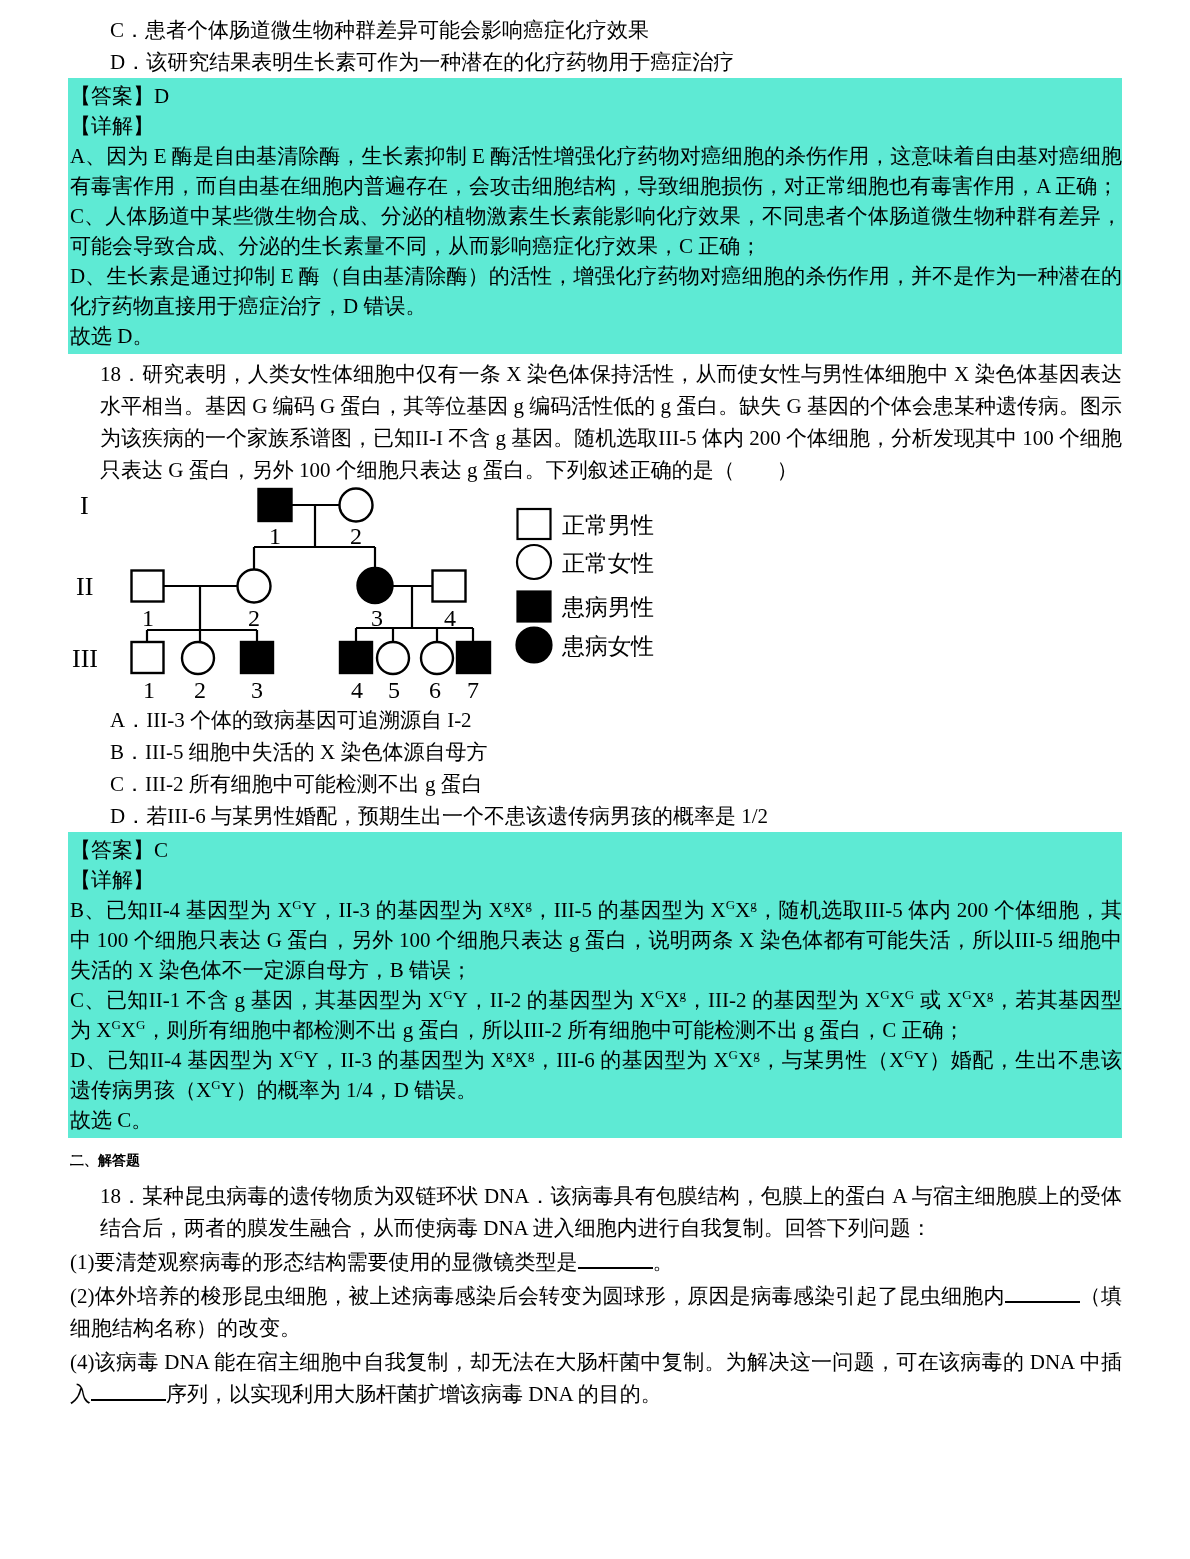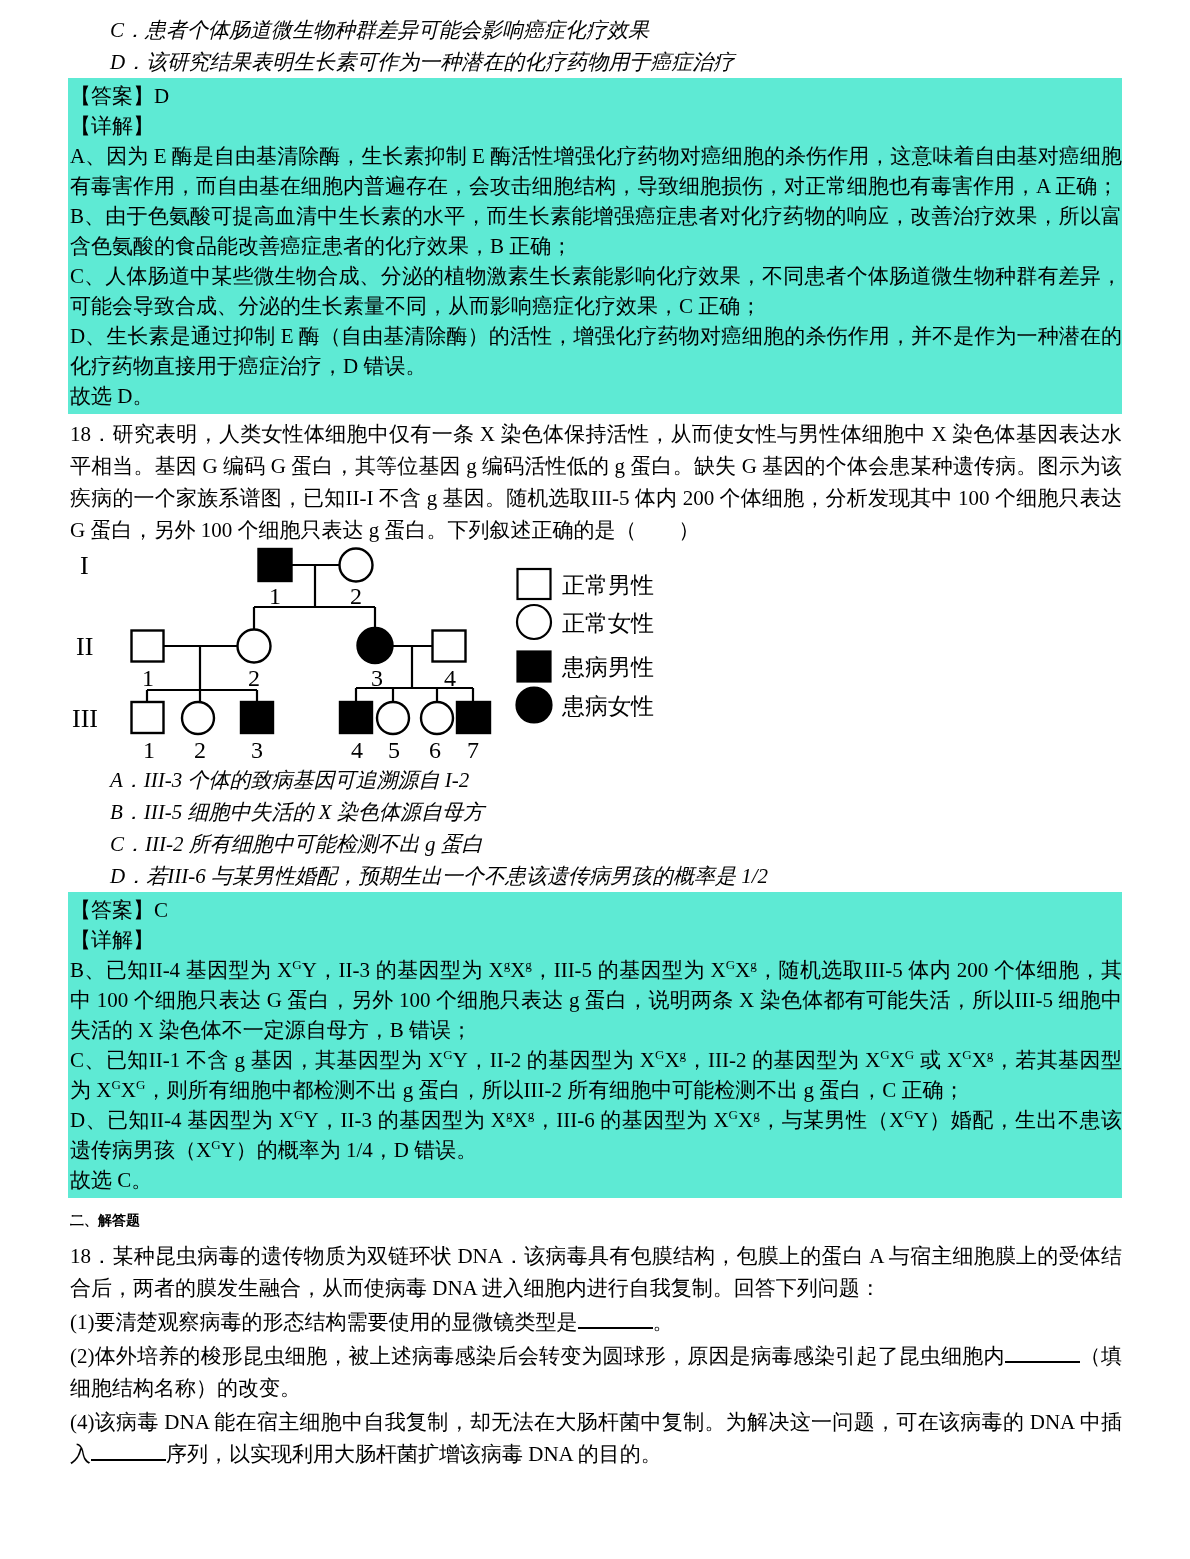--- a/index.html
+++ b/index.html
@@ -4,26 +4,26 @@
 <style>
   html,body { margin:0; padding:0; background:#ffffff; }
   .page {
     position:relative; width:1190px; height:1559px; box-sizing:border-box;
     padding:14px 68px 0 70px;
     font-family:"Liberation Serif","DejaVu Serif",serif;
     font-size:21px; line-height:32px; color:#000;
     text-align:justify; overflow:hidden;
   }
   p { margin:0; }
-  .indent { padding-left:40px;font-style:italic; }
+  .indent { padding-left:40px; }
   .answer-block {
     background:#5eead4; line-height:30px;
     margin-left:-2px; padding:3px 0 3px 2px;
   }
-  .stem { margin-top:4px; }
+  .stem { margin-top:4px;margin-left:30px; }
   .opts { margin-top:4px; }
   .figure { position:relative; height:214px; }
   .figure svg { position:absolute; left:0; top:0; }
   svg text { font-family:"Liberation Serif","DejaVu Serif",serif; fill:#000; }
   .gen-label { font-size:26px; }
   .num-label { font-size:24px; text-anchor:middle; }
   .legend-label { font-size:23px; }
   .section-header {
     font-family:"Liberation Sans","DejaVu Sans",sans-serif;
     font-weight:700; font-size:14px; margin-top:6px;
@@ -40,21 +40,20 @@
 
 <div class="page">
 
   <p class="indent">C．患者个体肠道微生物种群差异可能会影响癌症化疗效果</p>
   <p class="indent">D．该研究结果表明生长素可作为一种潜在的化疗药物用于癌症治疗</p>
 
   <section class="answer-block">
     <p><span>【答案】</span><span>D</span></p>
     <p>【详解】</p>
     <p>A、因为 E 酶是自由基清除酶，生长素抑制 E 酶活性增强化疗药物对癌细胞的杀伤作用，这意味着自由基对癌细胞有毒害作用，而自由基在细胞内普遍存在，会攻击细胞结构，导致细胞损伤，对正常细胞也有毒害作用，A 正确；</p>
-    <p>B、由于色氨酸可提高血清中生长素的水平，而生长素能增强癌症患者对化疗药物的响应，改善治疗效果，所以富含色氨酸的食品能改善癌症患者的化疗效果，B 正确；</p>
     <p>C、人体肠道中某些微生物合成、分泌的植物激素生长素能影响化疗效果，不同患者个体肠道微生物种群有差异，可能会导致合成、分泌的生长素量不同，从而影响癌症化疗效果，C 正确；</p>
     <p>D、生长素是通过抑制 E 酶（自由基清除酶）的活性，增强化疗药物对癌细胞的杀伤作用，并不是作为一种潜在的化疗药物直接用于癌症治疗，D 错误。</p>
     <p>故选 D。</p>
   </section>
 
   <p class="stem">18．研究表明，人类女性体细胞中仅有一条 X 染色体保持活性，从而使女性与男性体细胞中 X 染色体基因表达水平相当。基因 G 编码 G 蛋白，其等位基因 g 编码活性低的 g 蛋白。缺失 G 基因的个体会患某种遗传病。图示为该疾病的一个家族系谱图，已知II-I 不含 g 基因。随机选取III-5 体内 200 个体细胞，分析发现其中 100 个细胞只表达 G 蛋白，另外 100 个细胞只表达 g 蛋白。下列叙述正确的是（　　）</p>
 
   <div class="figure">
     <svg width="660" height="214" viewBox="0 0 660 214">
 

